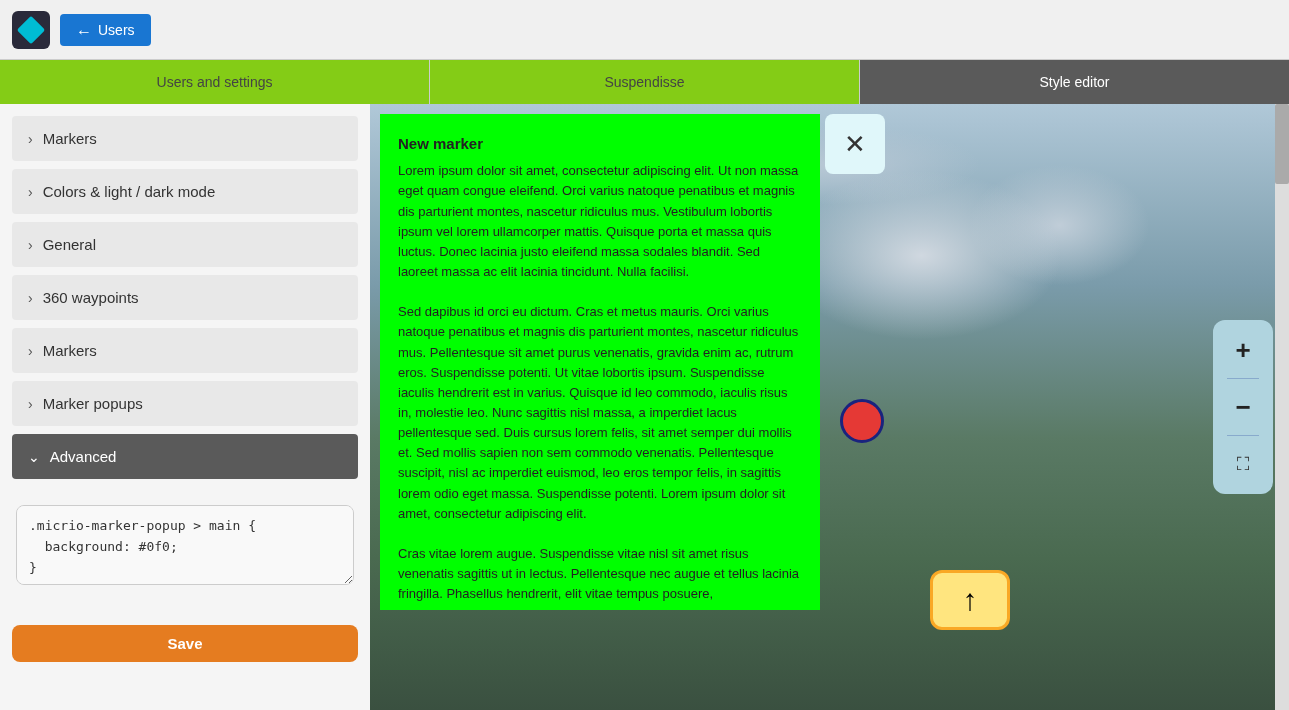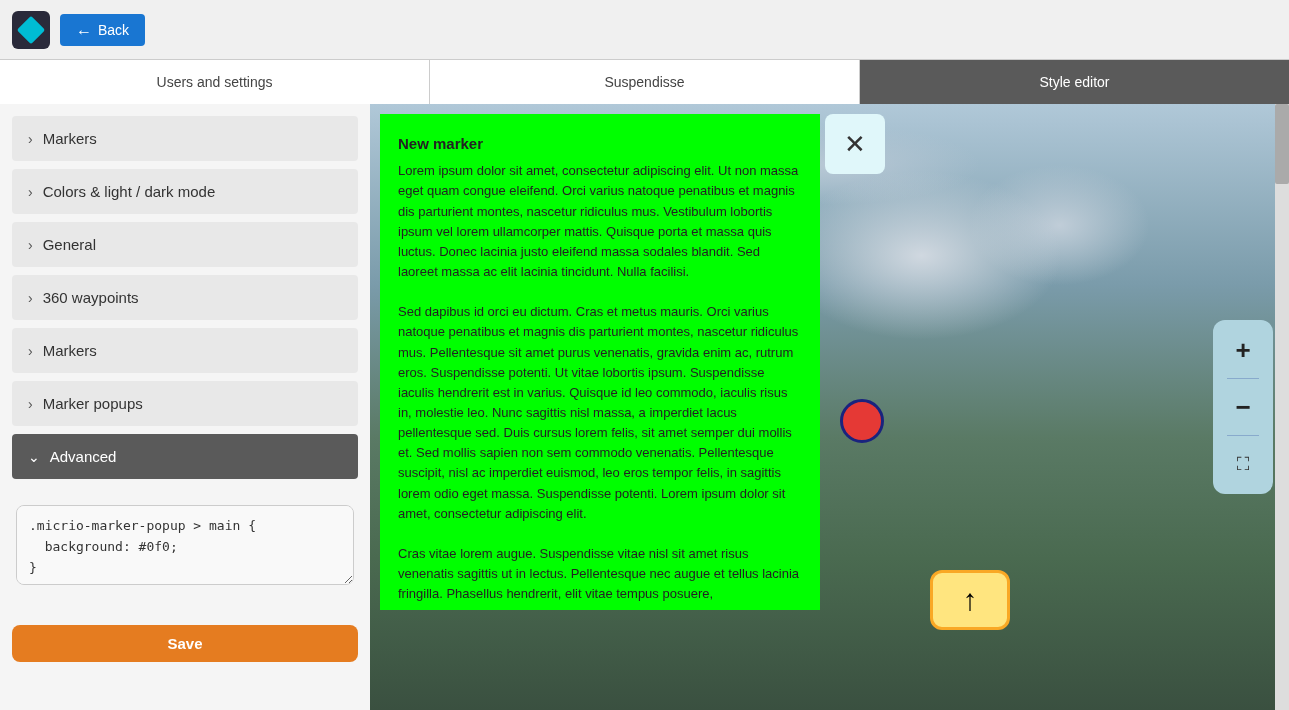--- a/index.html
+++ b/index.html
@@ -46,21 +46,21 @@
       background: #e0e0e0;
       height: 44px;
     }
     .tab {
       flex: 1;
       display: flex; align-items: center; justify-content: center;
       font-size: 14px;
       color: #444;
       cursor: pointer;
       border-right: 1px solid #ccc;
-      background: #ffffff;
+      background: #84cc16;
     }
     .tab:last-child { border-right: none; }
     .tab.active {
       background: #5a5a5a;
       color: white;
       font-weight: 500;
     }
 
     
     .main-layout {
@@ -281,21 +281,21 @@
   </style>
 </head>
 <body>
 
 <div class="top-bar">
   <div class="logo-icon">
     <div class="logo-diamond"></div>
   </div>
   <button class="back-btn">
     <span class="back-arrow">←</span>
-    <span>Back</span>
+    <span>Users</span>
   </button>
 </div>
 
 <div class="tab-bar">
   <div class="tab">
     <span>Users and settings</span>
   </div>
   <div class="tab">
     <span>Suspendisse</span>
   </div>

